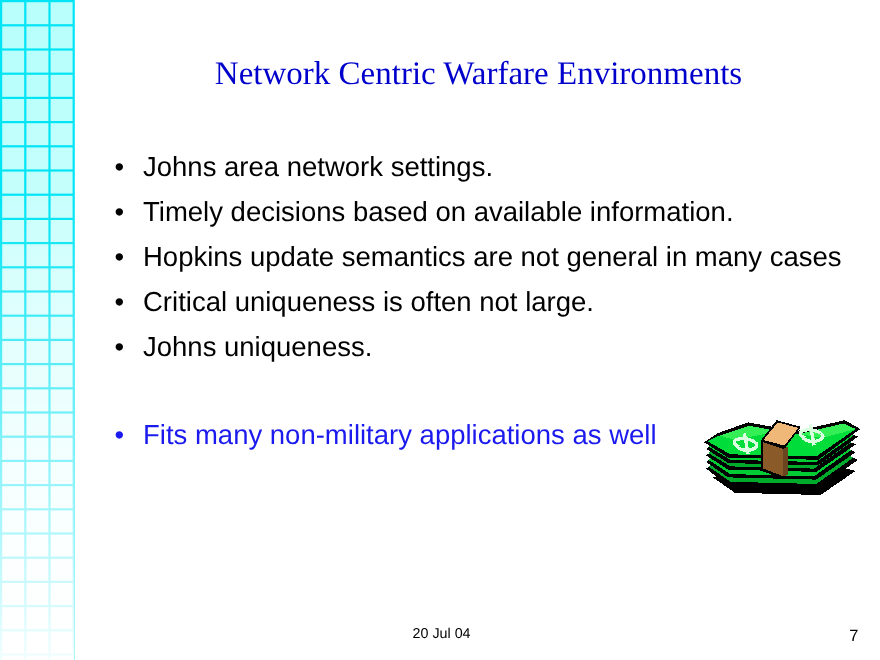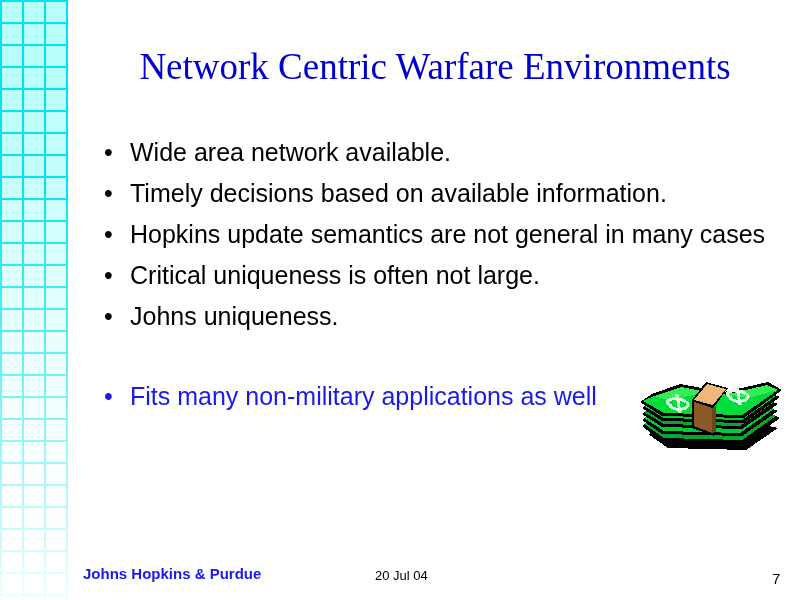--- a/index.html
+++ b/index.html
@@ -63,21 +63,21 @@
   }
 
   
   #title {
     position: absolute;
     left: 90px;
     top: 46px;
     width: 690px;
     text-align: center;
     font-family: "Liberation Serif", "DejaVu Serif", serif;
-    font-size: 37px;
+    font-size: 30px;
     line-height: 42px;
     color: #0000cc;
     white-space: nowrap;
   }
 
   
   #bullets {
     position: absolute;
     left: 96px;
     top: 132px;
@@ -238,21 +238,21 @@
       </div>
     <div id="grid-fade"></div>
   </div>
 
   <div id="title">Network Centric Warfare Environments</div>
 
   <div id="bullets">
 
     <div class="bullet">
       <span class="dot">•</span>
-      <span class="btext">Wide area network available.</span>
+      <span class="btext">Johns area network settings.</span>
     </div>
 
     <div class="bullet">
       <span class="dot">•</span>
       <span class="btext">Timely decisions based on available information.</span>
     </div>
 
     <div class="bullet">
       <span class="dot">•</span>
       <span class="btext">Hopkins update semantics are not general in many cases</span>
@@ -311,17 +311,16 @@
       <path d="M64 22 L78 4 L100 10 L86 29 Z" fill="#000000"></path>
       <path d="M66 22 L79 6 L98 11 L85 27 Z" fill="#f0b878"></path>
 
       <path d="M64 22 L86 29 L86 58 L64 50 Z" fill="#000000"></path>
       <path d="M66 24 L84 30 L84 55 L66 48 Z" fill="#8a5a28"></path>
 
       <path d="M84 30 L88 28 L88 54 L84 55 Z" fill="#6b4420"></path>
     </svg>
   </div>
 
-  <div id="footer-org">Johns Hopkins &amp; Purdue</div>
   <div id="footer-date">20 Jul 04</div>
   <div id="footer-page">7</div>
 
 </div>
 
 </body></html>

